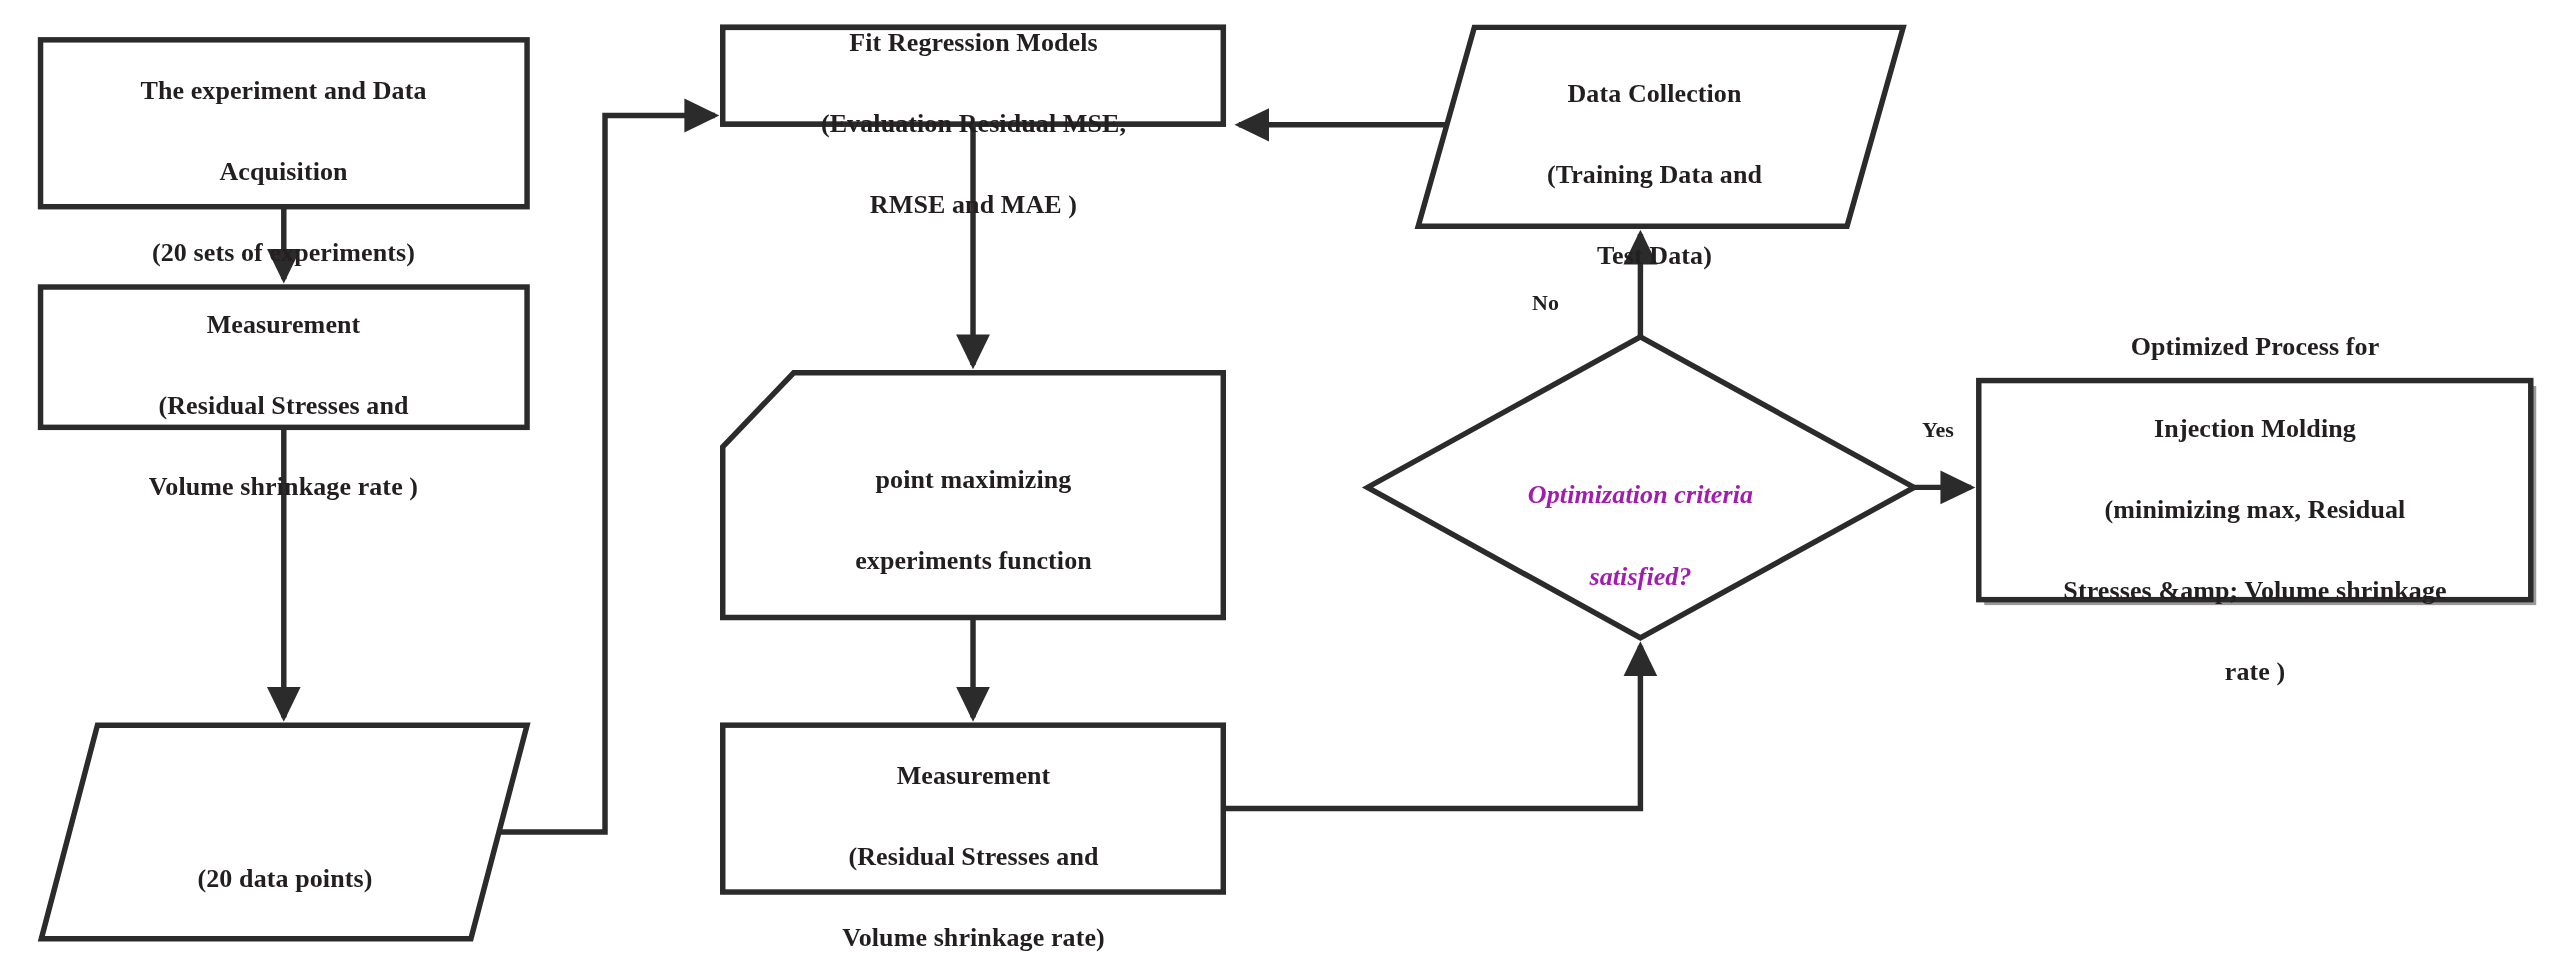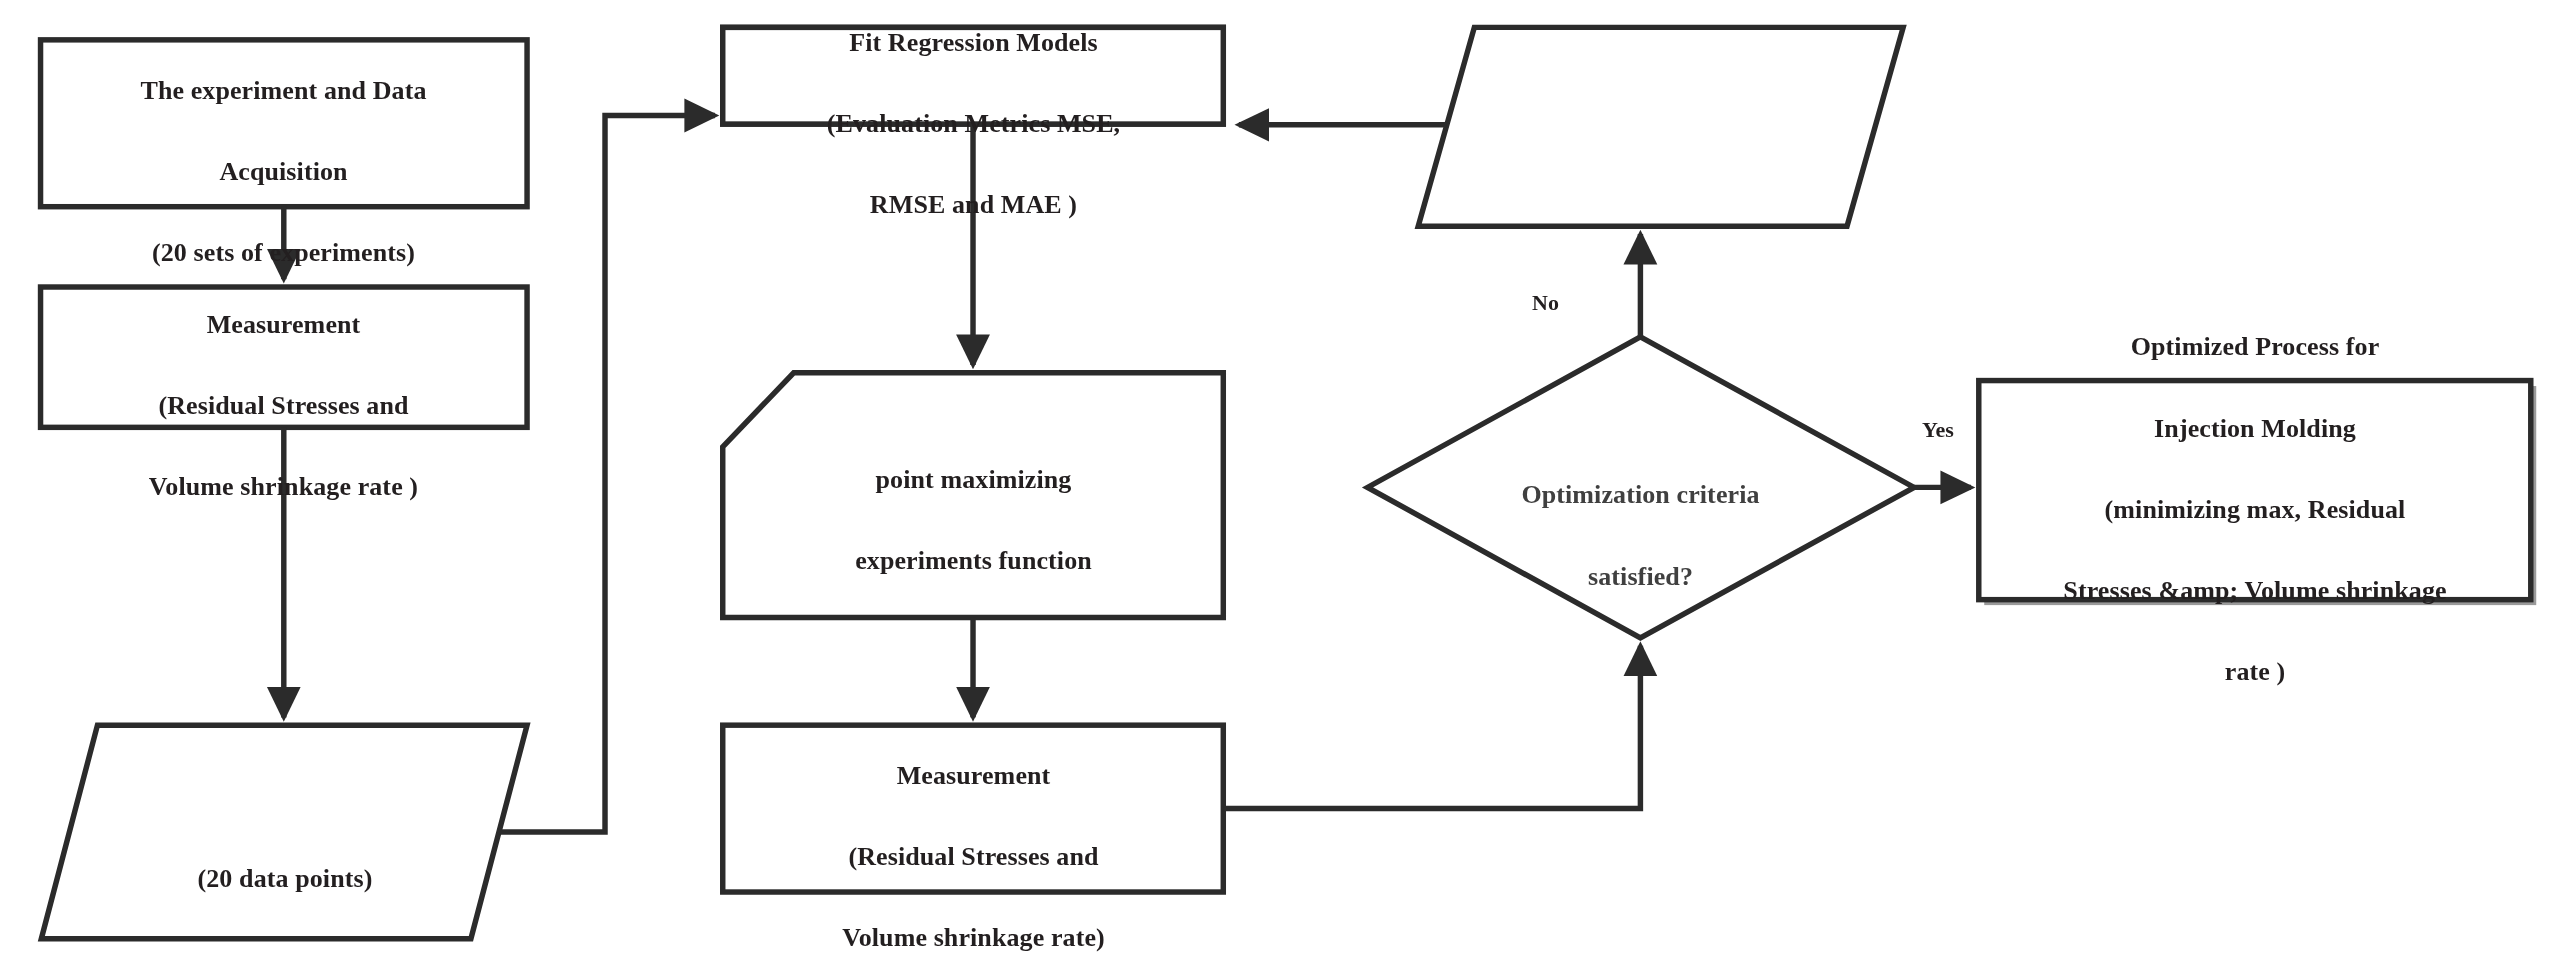--- a/index.html
+++ b/index.html
@@ -24,21 +24,21 @@
   }
   .nodetext span{display:block;width:100%;margin-top:48px;}
   .edgelabel{
     position:absolute;
     font-family:Liberation Serif, serif;
     font-weight:bold;
     font-size:22px;
     color:#231f20;
     white-space:nowrap;
   }
-  .decision-text{color:#404040;}
+  .decision-text{color:#a21caf;font-style:italic;}
 </style>
 </head>
 <body>
 
 <div id="stage">
 
   <svg class="flow" viewBox="0 0 3304 1258" xmlns="http://www.w3.org/2000/svg">
     <defs>
       <marker id="arrowhead" markerWidth="7" markerHeight="7" refX="5.6" refY="3.5" orient="auto" markerUnits="strokeWidth">
         <path d="M0,0.4 L6.4,3.5 L0,6.6 z" fill="#2b2b2b"></path>
@@ -103,40 +103,47 @@
 
   <div class="nodetext" style="left:86px;top:745px;width:398px;height:172px;">
     <span>
       <span>(20 data points)</span>
     </span>
   </div>
 
   <div class="nodetext" style="left:731px;top:23.4px;width:485px;height:104px;">
     <span>
       <span>Fit Regression Models</span>
-      <span>(Evaluation Metrics MSE,</span>
+      <span>(Evaluation Residual MSE,</span>
       <span>RMSE and MAE )</span>
     </span>
   </div>
 
   <div class="nodetext" style="left:731px;top:394px;width:485px;height:156px;">
     <span>
       <span>point maximizing</span>
       <span>experiments function</span>
     </span>
   </div>
 
   <div class="nodetext" style="left:731px;top:733px;width:485px;height:151px;">
     <span>
       <span>Measurement</span>
       <span>(Residual Stresses and</span>
       <span>Volume shrinkage rate)</span>
     </span>
   </div>
 
+  <div class="nodetext" style="left:1452px;top:31px;width:405px;height:191px;">
+    <span>
+      <span>Data Collection</span>
+      <span>(Training Data and</span>
+      <span>Test Data)</span>
+    </span>
+  </div>
 
   <div class="nodetext decision-text" style="left:1427px;top:425px;width:427px;height:125px;">
     <span>
       <span>Optimization criteria</span>
       <span>satisfied?</span>
     </span>
   </div>
 
   <div class="nodetext" style="left:1987px;top:384px;width:536px;height:155px;">
     <span>

